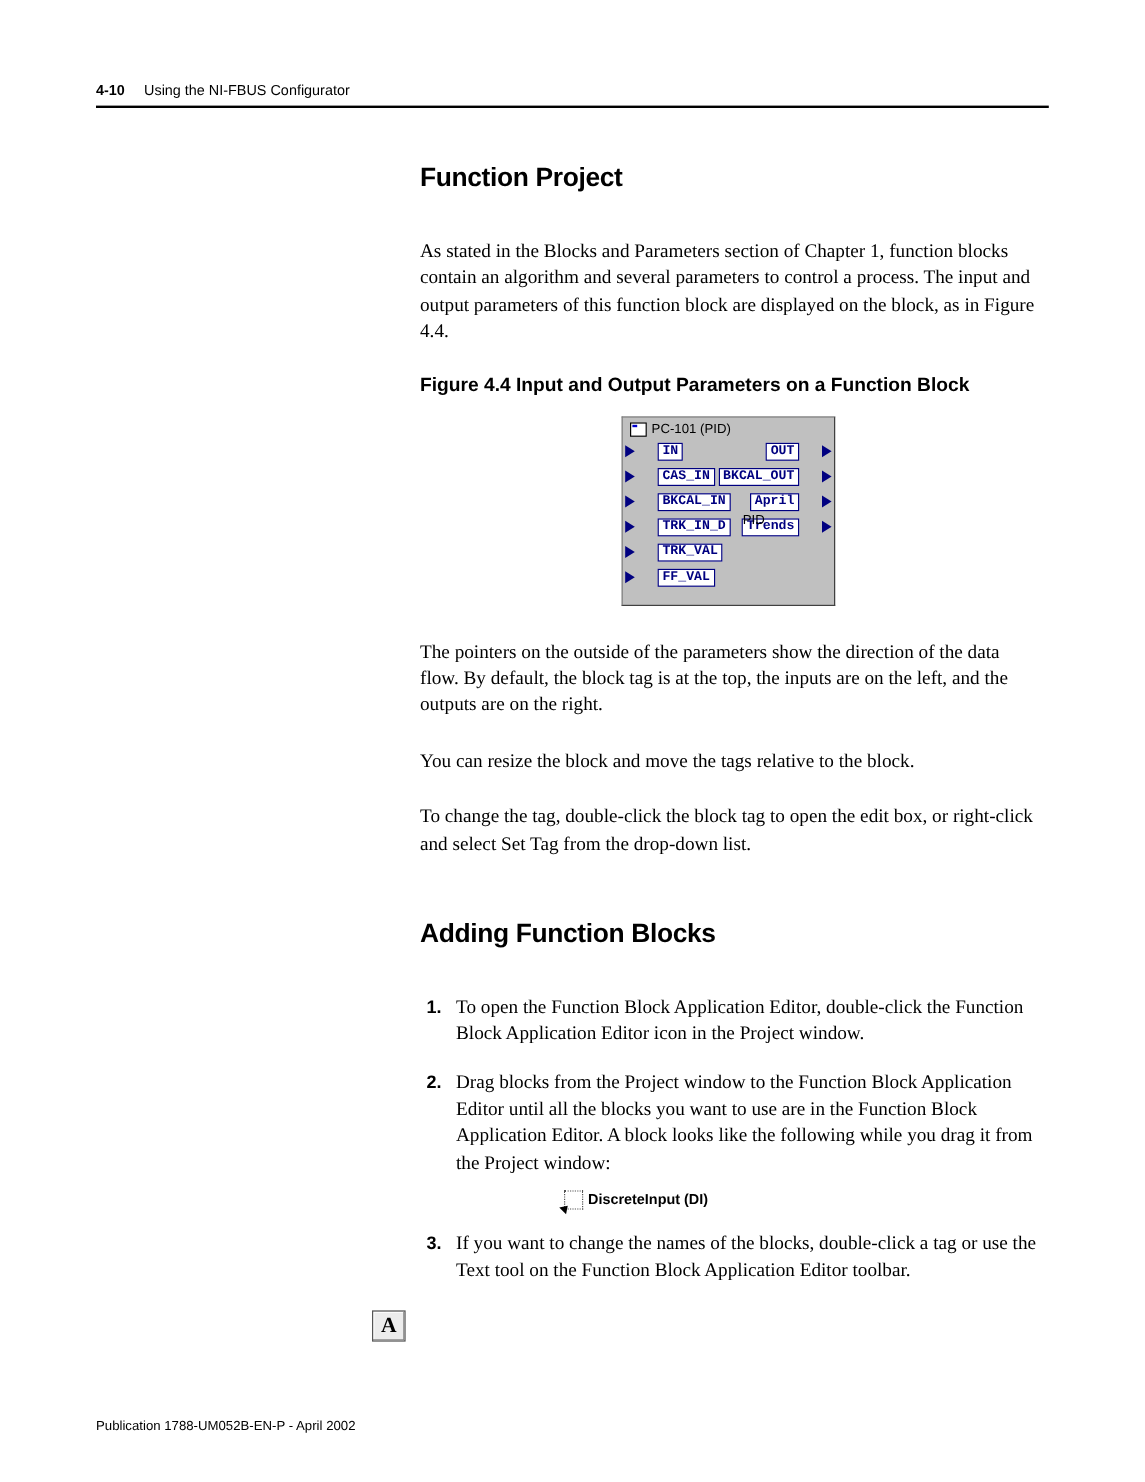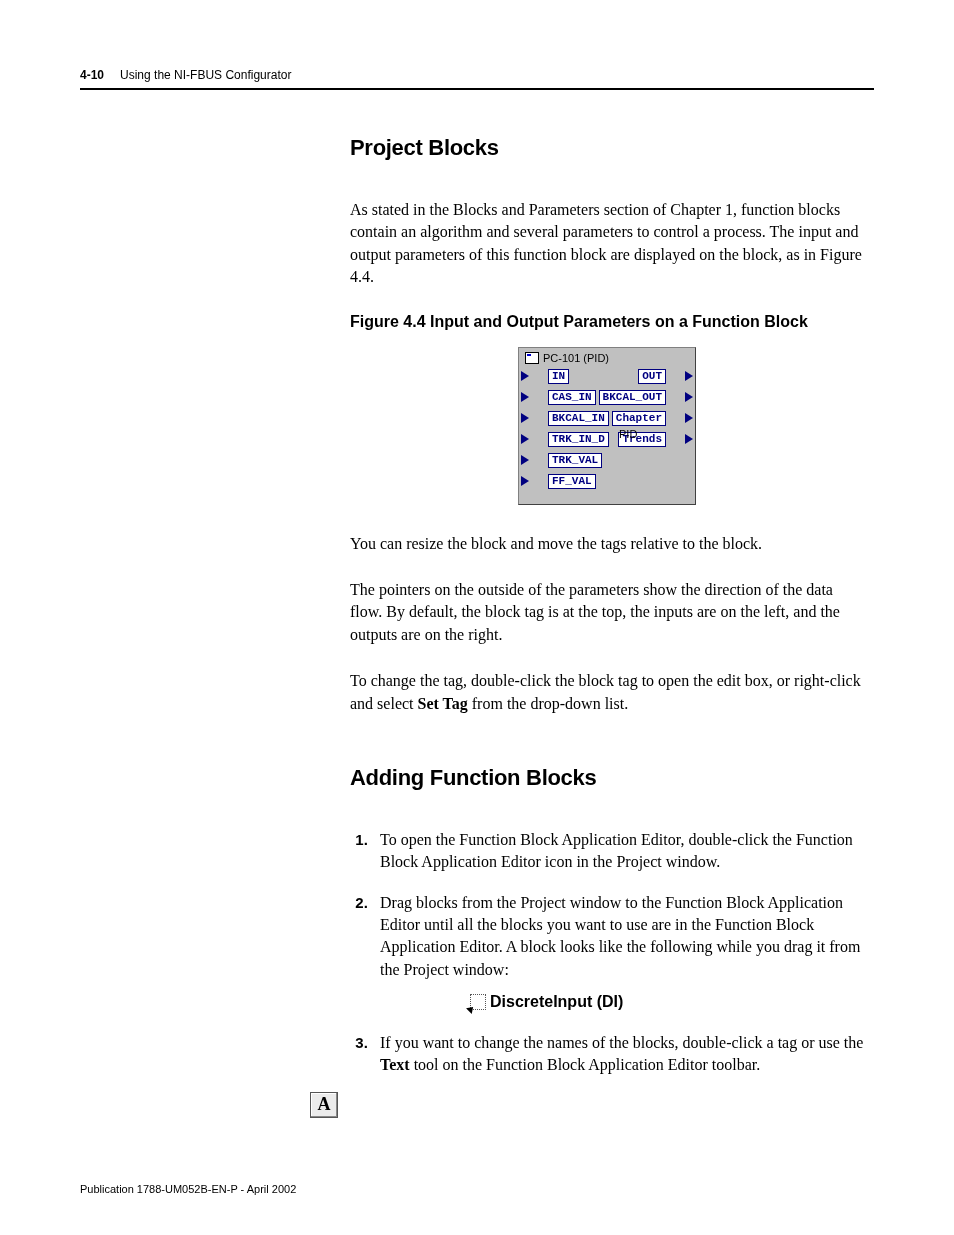--- a/index.html
+++ b/index.html
@@ -143,28 +143,28 @@
     font-size: 16px;
     line-height: 1.4;
     margin-bottom: 18px;
     padding-left: 8px;
   }
   .steps li::marker {
     font-family: Arial, Helvetica, sans-serif;
     font-weight: bold;
     font-size: 15px;
   }
-  .bold { font-weight: bold; }
+  .bold { font-weight: normal; }
   .drag-fig {
     display: flex;
     align-items: center;
     gap: 4px;
     margin: 10px 0 0 90px;
     font-family: Arial, Helvetica, sans-serif;
-    font-size: 16px;
+    font-size: 12px;
     font-weight: bold;
   }
   .drag-icon {
     width: 14px; height: 14px;
     border: 1px dotted #555;
     display: inline-block;
     position: relative;
   }
   .cursor-arrow {
     position: absolute;
@@ -205,21 +205,21 @@
 <body>
 
 <div class="page">
   <div class="header-line">
     <span class="page-num">4-10</span>
     <span>Using the NI-FBUS Configurator</span>
   </div>
   <hr class="hr-thick">
 
   <div class="content-col">
-    <div class="h-section">Project Blocks</div>
+    <div class="h-section">Function Project</div>
     <div class="para">As stated in the Blocks and Parameters section of Chapter 1, function blocks contain an algorithm and several parameters to control a process. The input and output parameters of this function block are displayed on the block, as in Figure 4.4.</div>
     <div class="fig-caption">Figure 4.4 Input and Output Parameters on a Function Block</div>
 
     <div class="fb-wrap">
       <div class="fb">
         <div class="fb-title">
           <span class="fb-icon"></span>
           <span>PC-101 (PID)</span>
         </div>
         <div class="fb-row">
@@ -241,21 +241,21 @@
               <span class="label">BKCAL_OUT</span>
               <span class="arrow"></span>
             </span>
         </div>
         <div class="fb-row">
           <span class="port left">
               <span class="arrow"></span>
               <span class="label">BKCAL_IN</span>
             </span>
           <span class="port right">
-              <span class="label">Chapter</span>
+              <span class="label">April</span>
               <span class="arrow"></span>
             </span>
         </div>
         <div class="fb-row">
           <span class="port left">
               <span class="arrow"></span>
               <span class="label">TRK_IN_D</span>
             </span>
           <span class="port right">
               <span class="label">Trends</span>
@@ -271,22 +271,22 @@
         <div class="fb-row">
           <span class="port left">
               <span class="arrow"></span>
               <span class="label">FF_VAL</span>
             </span>
         </div>
         <span class="pid-label">PID</span>
       </div>
     </div>
 
+    <div class="para">The pointers on the outside of the parameters show the direction of the data flow. By default, the block tag is at the top, the inputs are on the left, and the outputs are on the right.</div>
     <div class="para">You can resize the block and move the tags relative to the block.</div>
-    <div class="para">The pointers on the outside of the parameters show the direction of the data flow. By default, the block tag is at the top, the inputs are on the left, and the outputs are on the right.</div>
     <div class="para">
       <span>To change the tag, double-click the block tag to open the edit box, or right-click and select </span><span class="bold">Set Tag</span><span> from the drop-down list.</span>
     </div>
 
     <div class="h-section" style="margin-top:50px;">Adding Function Blocks</div>
 
     <ol class="steps">
       <li>To open the Function Block Application Editor, double-click the Function Block Application Editor icon in the Project window.</li>
       <li>
         <span>Drag blocks from the Project window to the Function Block Application Editor until all the blocks you want to use are in the Function Block Application Editor. A block looks like the following while you drag it from the Project window:</span>

